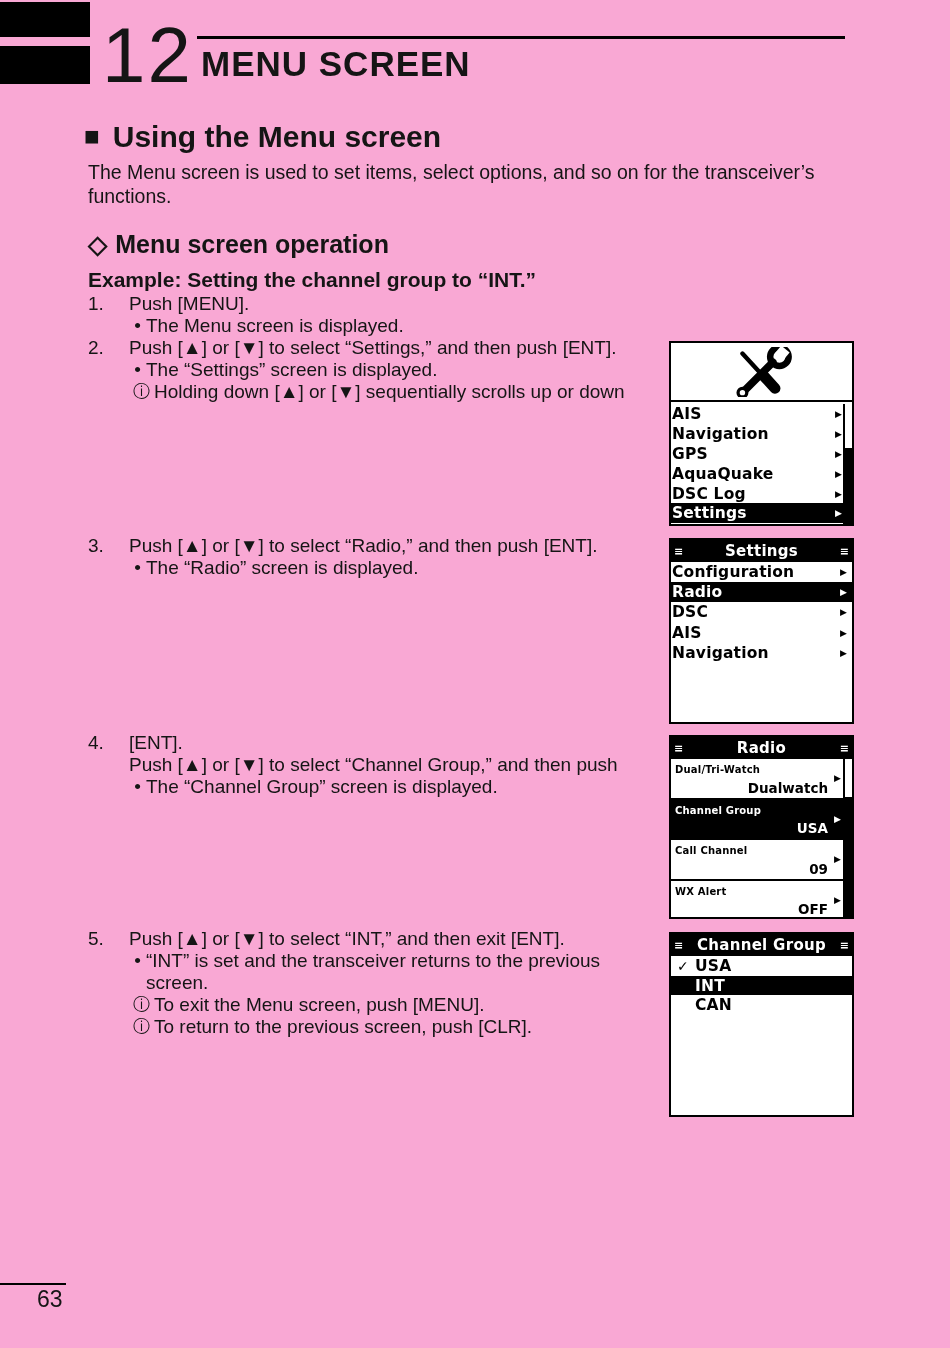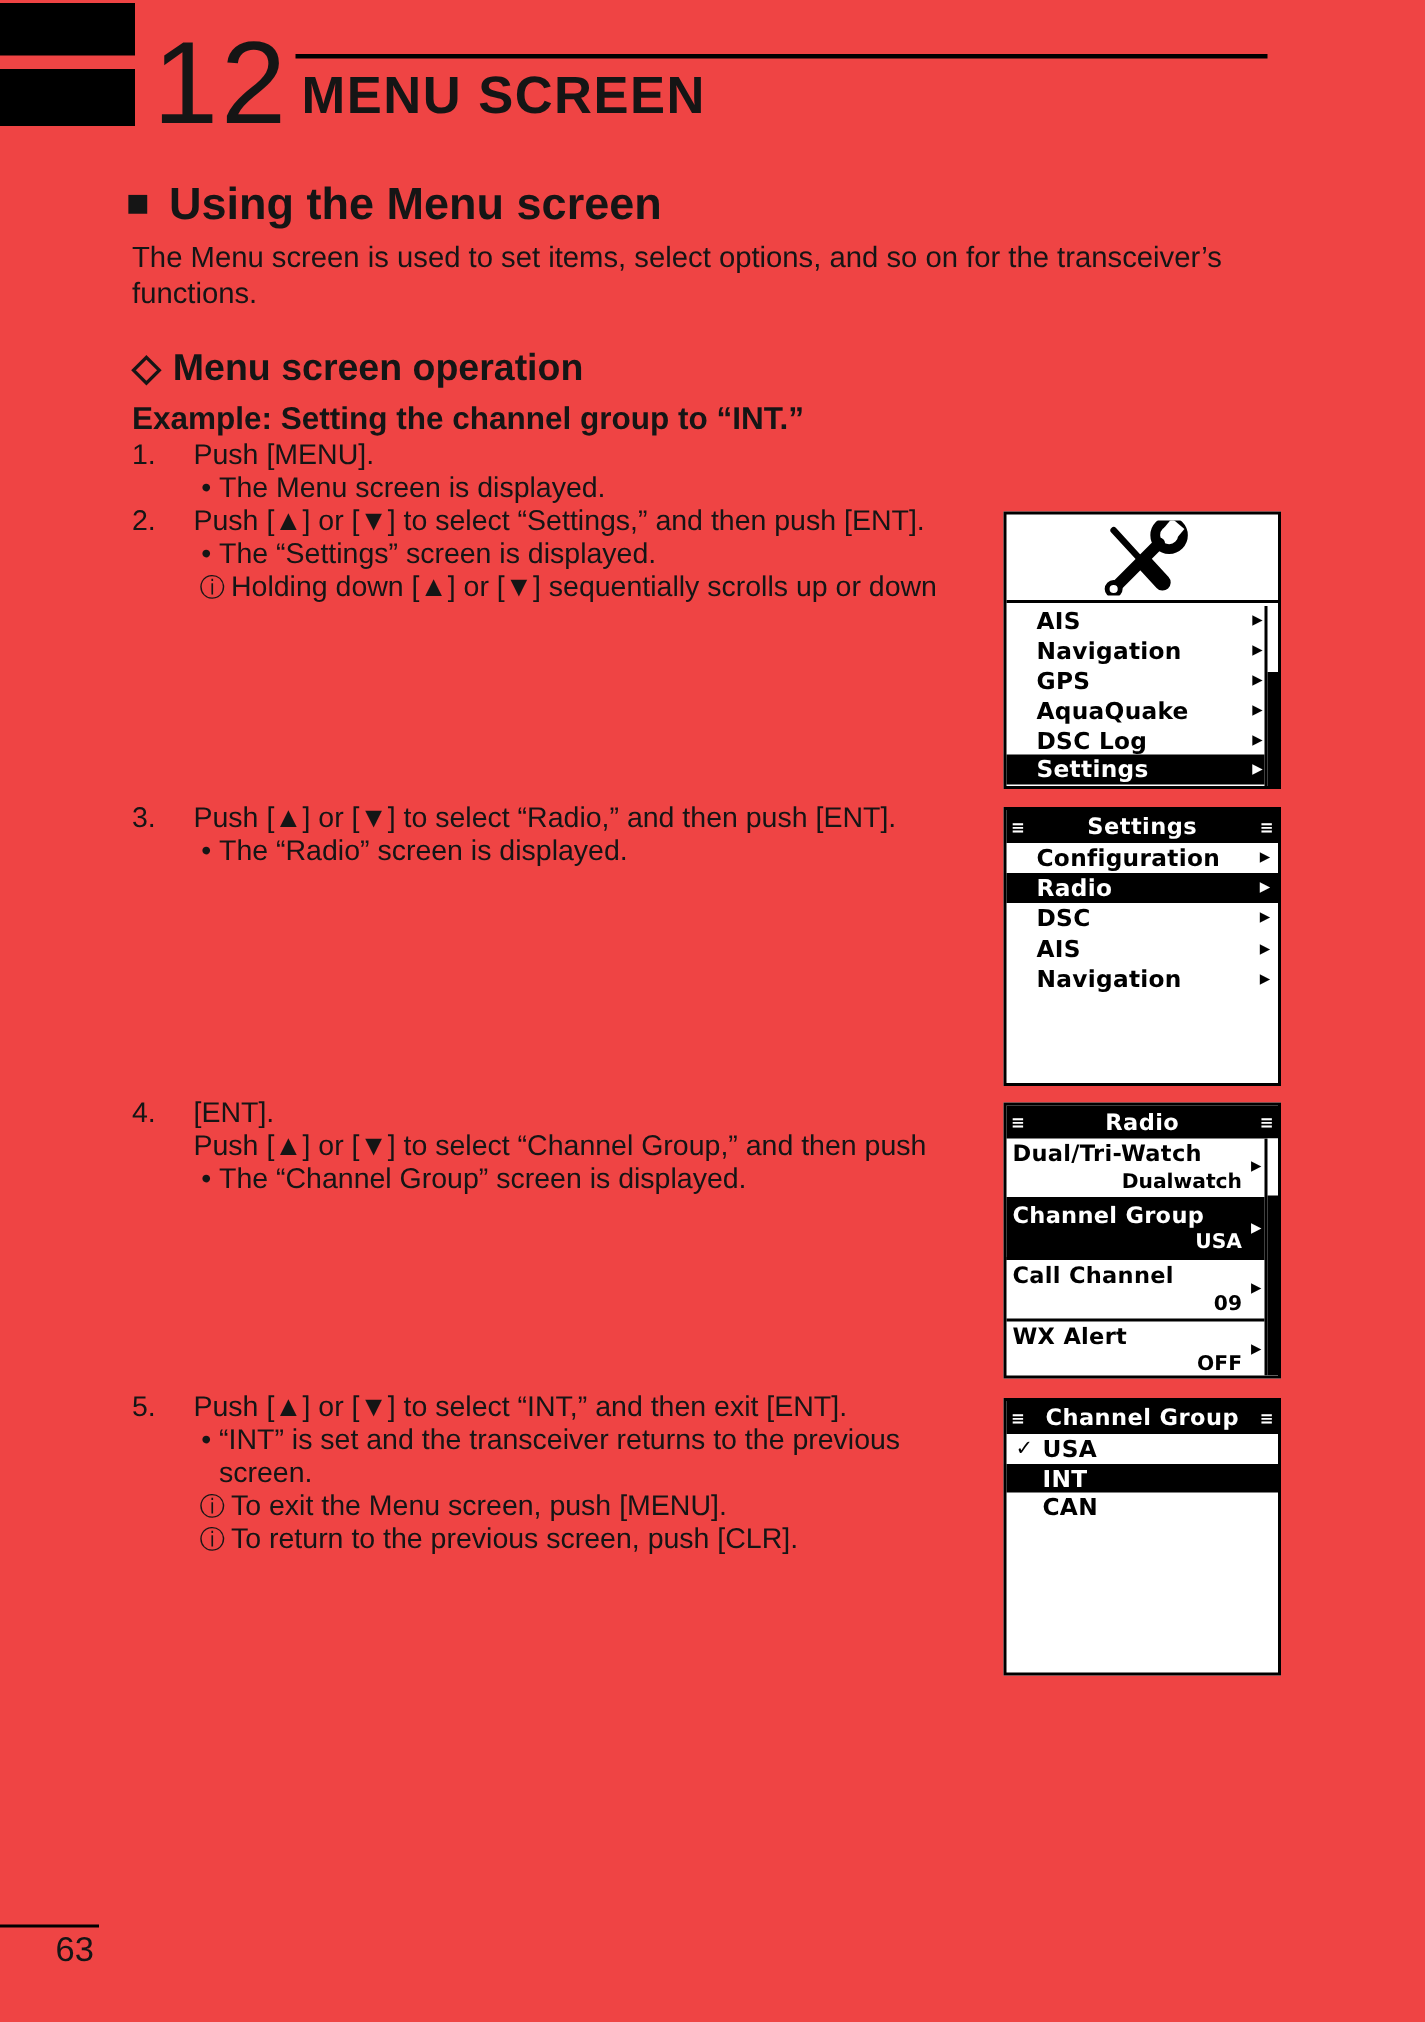--- a/index.html
+++ b/index.html
@@ -1,16 +1,16 @@
 <!DOCTYPE html>
 <html><head>
 <meta charset="utf-8">
 <style>
   html,body{margin:0;padding:0;background:#fff;}
-  .page{position:relative;width:950px;height:1348px;background:#ef4444;overflow:hidden;
+  .page{position:relative;width:950px;height:1348px;background:#f9a8d4;overflow:hidden;
         font-family:"Liberation Sans",sans-serif;color:#151515;}
 
   
   .tab-top{position:absolute;left:0;top:2px;width:90px;height:35px;background:#000;}
   .tab-bottom{position:absolute;left:0;top:46px;width:90px;height:38px;background:#000;}
   .chapter-number{position:absolute;left:102px;top:16px;font-size:78px;line-height:1;
                   font-weight:400;letter-spacing:2px;}
   .header-rule{position:absolute;left:197px;top:36px;width:648px;height:3px;background:#000;}
   .chapter-title{position:absolute;left:201px;top:44px;font-size:35px;font-weight:bold;letter-spacing:1px;}
 
@@ -42,34 +42,34 @@
   #screen-channel-group{top:932px;height:185px;}
 
   .lcd-titlebar{height:22px;background:#000;color:#fff;display:flex;align-items:center;padding:0 3px;}
   .lcd-title{flex:1;text-align:center;font-size:15px;letter-spacing:.3px;}
   .menu-bars{font-size:11px;line-height:1;flex:none;}
 
   .icon-area{height:57px;border-bottom:2px solid #000;display:flex;align-items:center;justify-content:center;}
 
   .menu-list{position:absolute;top:61px;bottom:0;left:0;right:0;}
   .plain-list{position:relative;}
-  .lcd-row{height:19.9px;display:flex;align-items:center;padding-left:20px;padding-right:10px;font-size:15.5px;letter-spacing:.2px;justify-content:space-between;}
+  .lcd-row{height:19.9px;display:flex;align-items:center;padding-left:1px;padding-right:10px;font-size:15.5px;letter-spacing:.2px;justify-content:space-between;}
   .lcd-row .arrow{margin-left:auto;font-size:9px;}
   .lcd-row.selected{background:#000;color:#fff;}
   #screen-settings .lcd-row{padding-right:5px;height:20.2px;}
 
   .scrollbar{position:absolute;top:0;right:0;bottom:0;width:7px;border-left:2px solid #000;background:#fff;}
   .scrollbar .thumb{position:absolute;left:0;right:0;bottom:0;background:#000;}
   #screen-menu .thumb{height:63%;}
   .radio-scroll{top:22px;}
   #screen-radio .thumb{height:76%;}
 
   .radio-item{position:relative;height:37.5px;border-bottom:2px solid #000;padding:1px 20px 0 4px;box-sizing:content-box;}
   .radio-item.last{border-bottom:none;}
-  .radio-label{font-size:15px;line-height:19px;letter-spacing:.2px;}
+  .radio-label{font-size:10px;line-height:19px;letter-spacing:.2px;}
   .radio-value{position:absolute;right:24px;bottom:2px;font-size:13.5px;}
   .radio-arrow{position:absolute;right:11px;top:14px;font-size:9px;}
   .radio-item.selected{background:#000;color:#fff;}
 
   .cg-row{height:19.7px;display:flex;align-items:center;font-size:15.5px;letter-spacing:.2px;}
   .cg-check{width:24px;flex:none;text-align:center;font-size:14px;}
   .cg-row.selected{background:#000;color:#fff;}
 
   
   .footer-rule{position:absolute;left:0;top:1283px;width:66px;height:2px;background:#000;}

